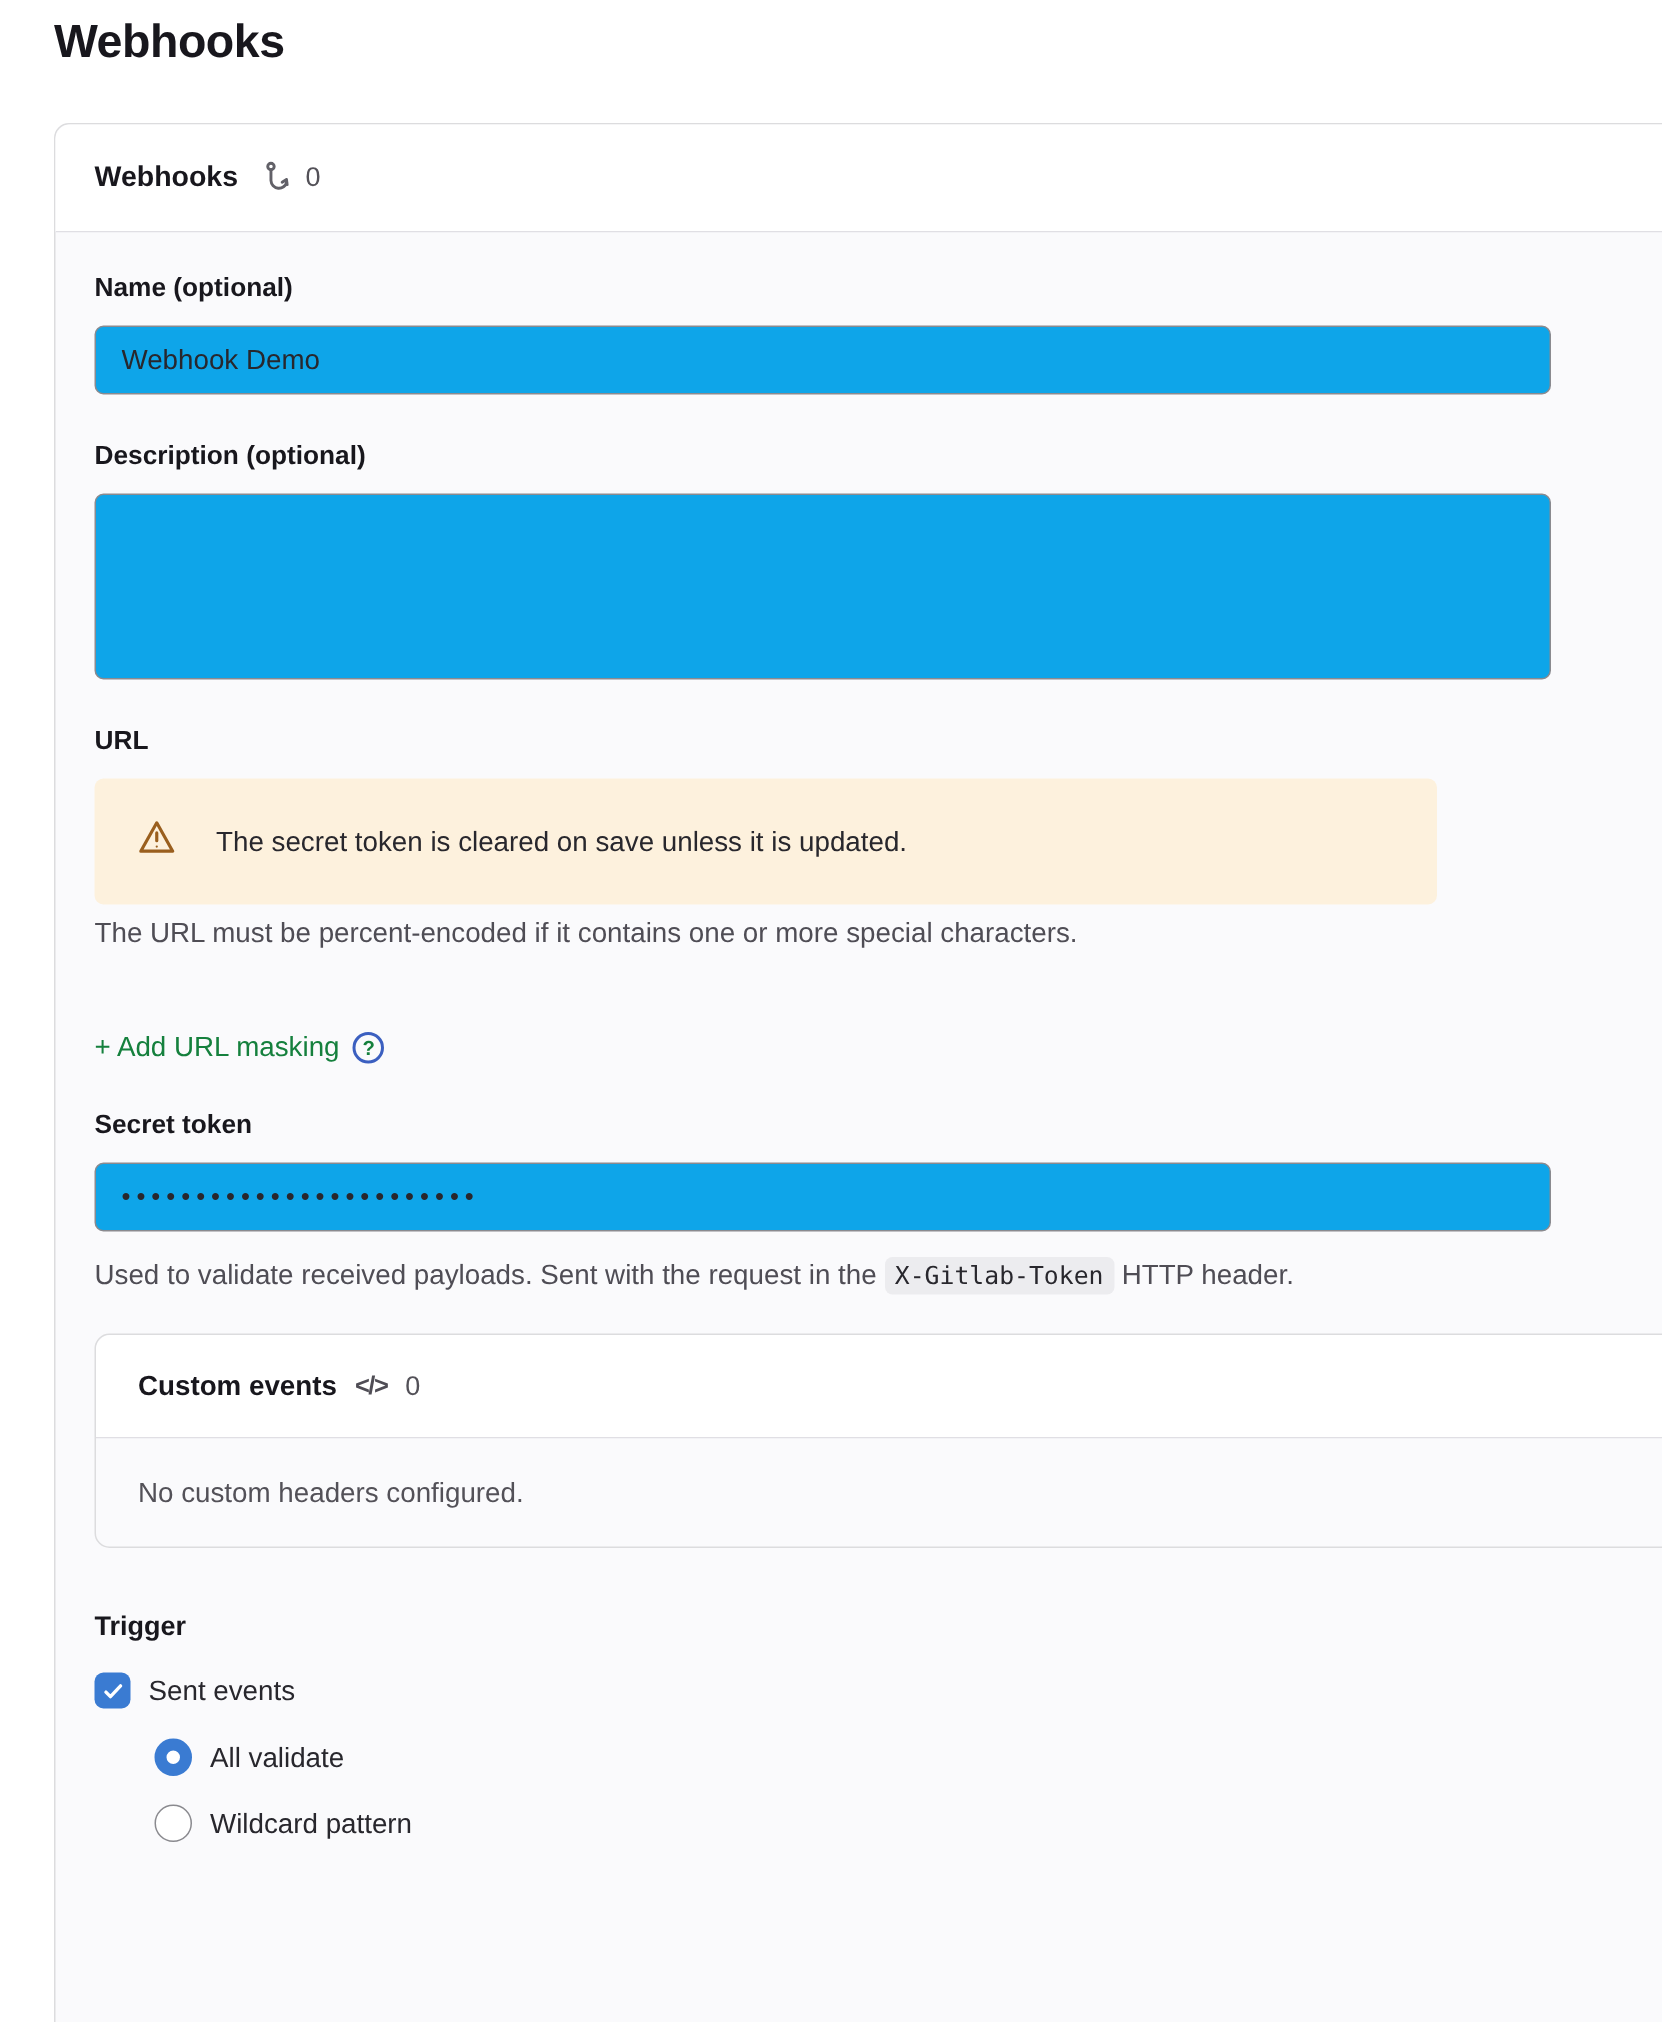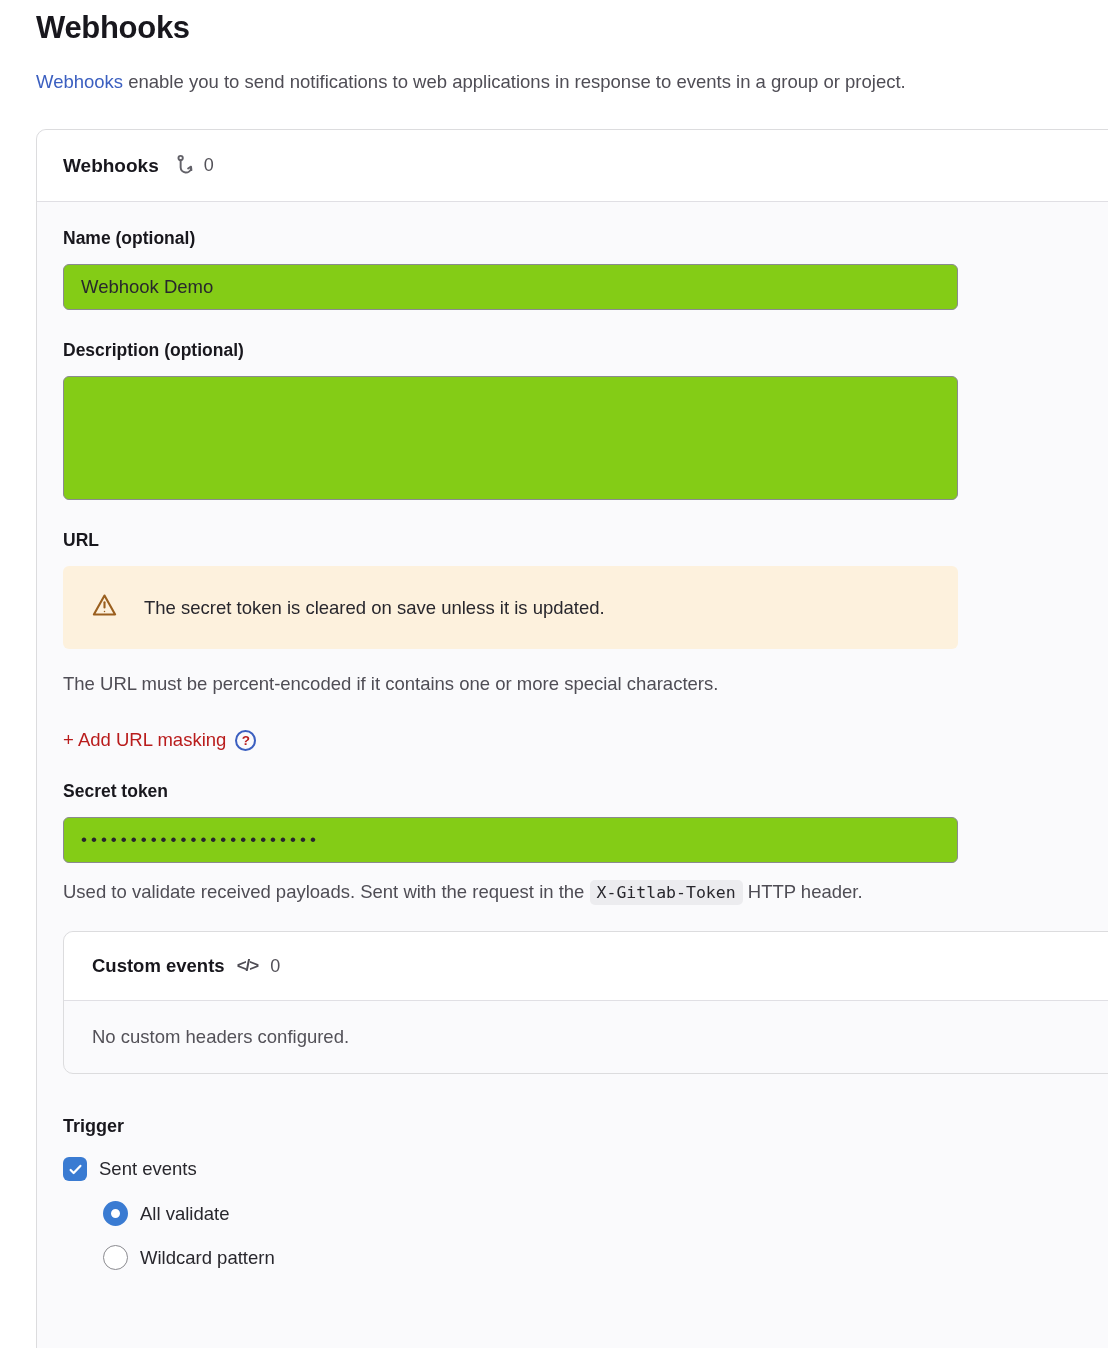--- a/index.html
+++ b/index.html
@@ -20,36 +20,36 @@
   .card-header { display:flex; align-items:center; gap:11px; background:#fff;
     padding:24px 26px; border-bottom:1px solid #e0dfe4; border-radius:10px 10px 0 0; }
   .card-title { font-size:19px; font-weight:700; color:#18171d; }
   .count { font-size:18px; color:#535158; }
   .hook-svg { display:block; }
 
   .card-body { padding:26px; }
 
   .field-label { display:block; font-size:17.5px; font-weight:700; color:#18171d; margin-bottom:15px; }
 
-  .text-input { display:block; width:895px; height:46px; border:1px solid #8a8a8f; border-radius:6px;
-    background:#84cc16; padding:0 17px; font-size:18.5px; color:#28272d;
+  .text-input { display:block; width:971px; height:46px; border:1px solid #8a8a8f; border-radius:6px;
+    background:#0ea5e9; padding:0 17px; font-size:18.5px; color:#28272d;
     font-family:"Liberation Sans", sans-serif; outline:none; }
   .mb30 { margin-bottom:30px; }
   textarea.text-input { height:124px; padding:12px 17px; resize:none; }
 
   .url-input { border-color:#55545a; box-shadow:0 0 0 2px #fff, 0 0 0 4px #4073df; margin-bottom:22px; }
 
   .warning-banner { display:flex; align-items:center; gap:26px; width:895px;
-    background:#fdf1dd; border-radius:6px; padding:26px 28px; margin-bottom:24px; }
+    background:#fdf1dd; border-radius:6px; padding:26px 28px; margin-bottom:8px; }
   .warning-text { font-size:18.5px; color:#28272d; }
 
   .help-text { font-size:18.5px; color:#4f4d55; margin-bottom:34px; }
 
   .masking-link { display:inline-flex; align-items:center; gap:9px; margin-bottom:30px;
-    font-size:18.5px; color:#b91c1c; cursor:pointer; text-decoration:none; }
+    font-size:18.5px; color:#15803d; cursor:pointer; text-decoration:none;margin-top:20px; }
   .q-icon { display:inline-flex; align-items:center; justify-content:center; width:21px; height:21px;
     border:2px solid #3b5fc0; border-radius:50%; font-size:13.5px; font-weight:700; }
 
   .secret-input { font-size:17px; letter-spacing:4px; margin-bottom:18px; }
 
   .helper-line { font-size:18.5px; color:#4f4d55; margin-bottom:28px; }
   .code-chip { font-family:"DejaVu Sans Mono", monospace; font-size:16.5px; color:#28272d;
     background:#ececef; border-radius:5px; padding:3px 7px;text-align:right; }
 
   .sub-card { width:1150px; border:1px solid #dcdcde; border-radius:10px; background:#fafafc; margin-bottom:42px; }
@@ -71,21 +71,20 @@
   .radio.selected { border:8px solid #3a7bd2; background:#fff; }
   .radio.unselected { border:1.5px solid #8a8a8f; background:#fff; }
 </style>
 </head>
 <body>
 
 <div class="page">
 
   <h1 class="page-title">Webhooks</h1>
 
-  <p class="intro"><a>Webhooks</a><span> enable you to send notifications to web applications in response to events in a group or project.</span></p>
 
   <div class="card">
 
     <div class="card-header">
       <span class="card-title">Webhooks</span>
       <span>
         <svg class="hook-svg" width="23" height="23" viewBox="0 0 16 16" fill="none" stroke="#626168" stroke-width="1.35" stroke-linecap="round" stroke-linejoin="round">
           <circle cx="7.4" cy="2.8" r="1.5"></circle>
           <path d="M7.4 4.3v5a3.7 3.7 0 0 0 7.3.7"></path>
           <path d="M14.9 11.2l-.3-2.4-2 1.3"></path>

